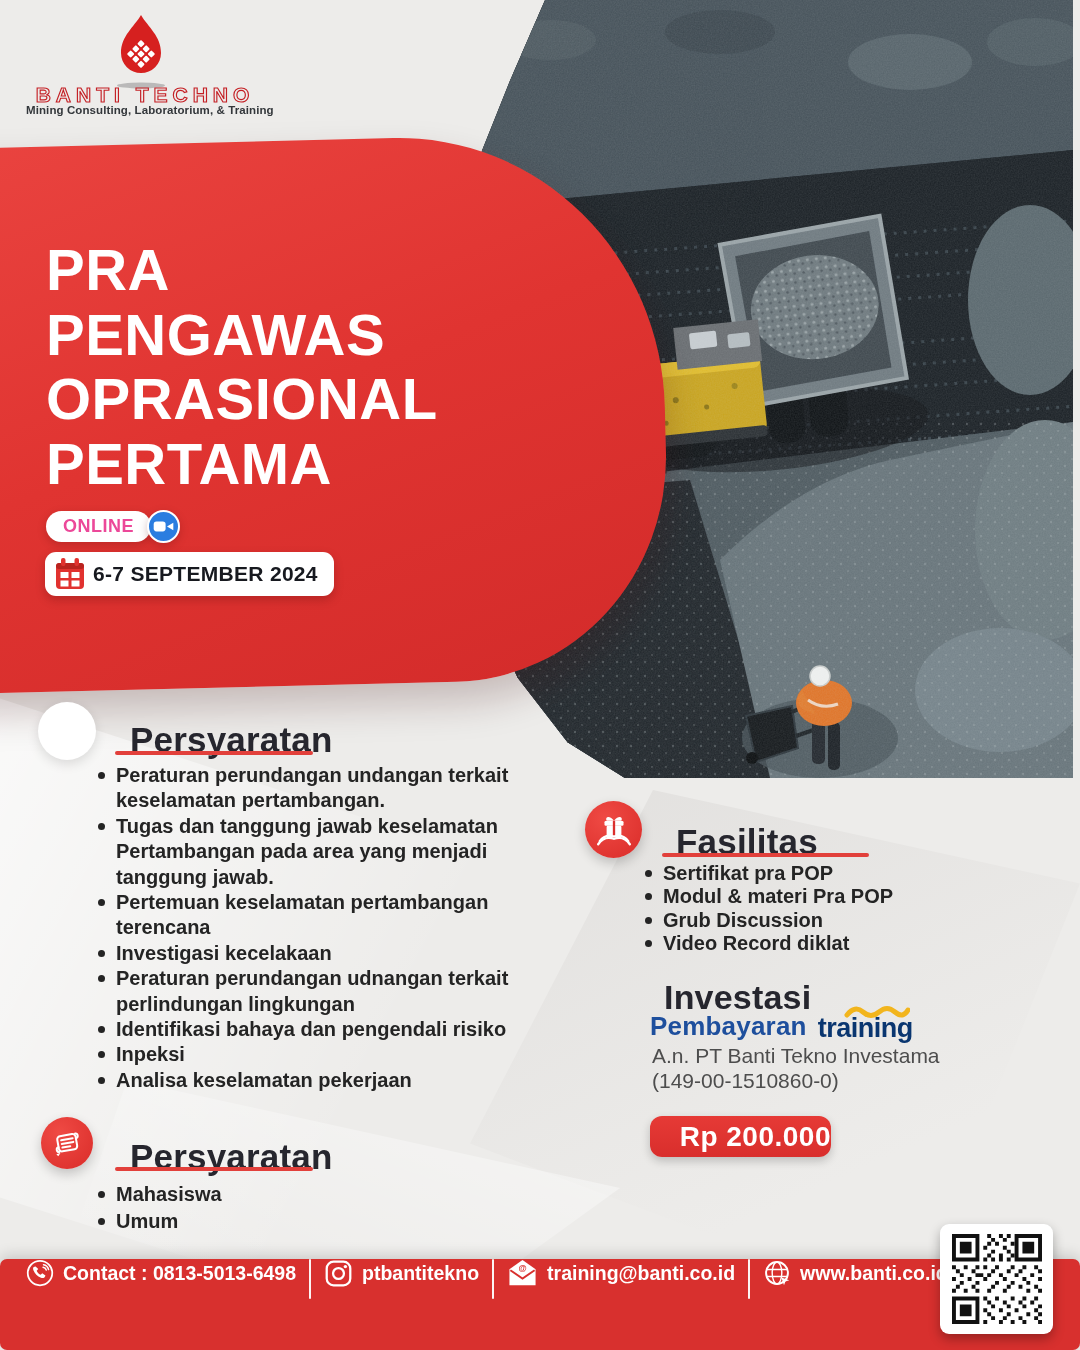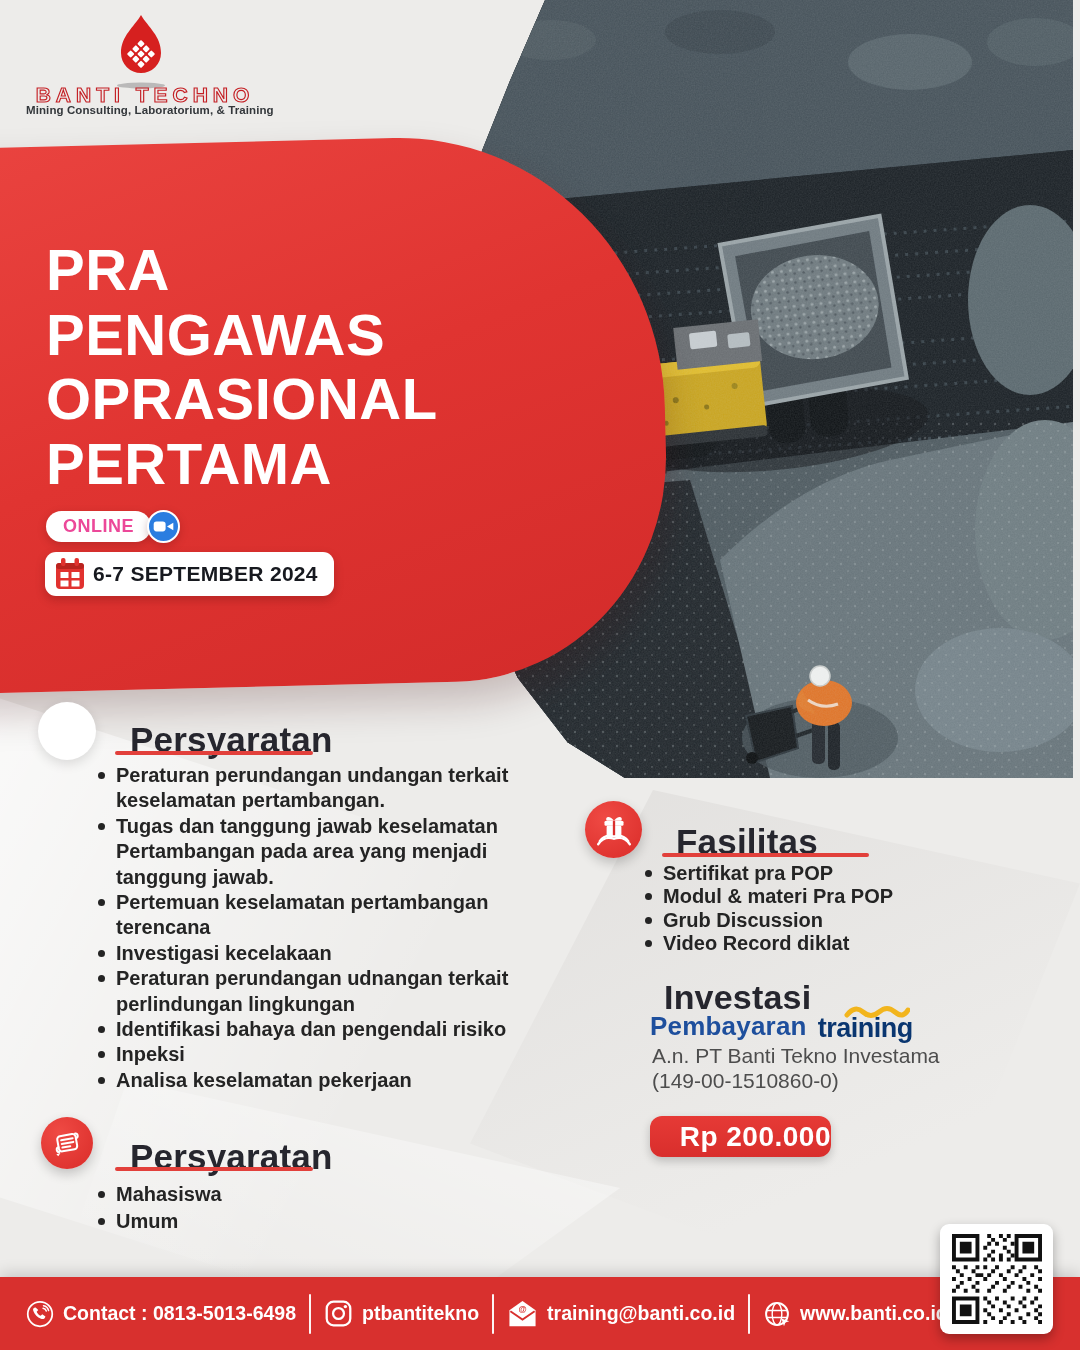--- a/index.html
+++ b/index.html
@@ -124,23 +124,24 @@
   .account-block{position:absolute;left:652px;top:1043px;font-size:21px;line-height:25px;color:#4d4d4d;font-weight:400;}
   .price-pill{
     position:absolute;left:650px;top:1116px;width:181px;height:41px;border-radius:12px;
     background:linear-gradient(180deg,#e63a36,#d92e2c);display:flex;align-items:center;justify-content:flex-end;
     box-shadow:0 4px 10px rgba(0,0,0,.2);
   }
   .price-pill span{color:#fff;font-size:28px;font-weight:800;letter-spacing:.5px;}
 
   
   .footer{
-    position:absolute;left:0;right:0;bottom:0;height:73px;background:#d8302e;
-    display:flex;align-items:center;padding:0 26px;gap:13px;
+    position:absolute;left:0;right:0;bottom:0;height:91px;background:#d8302e;
+    display:flex;align-items:flex-start;padding:0 26px;gap:13px;
     box-shadow:0 -4px 14px rgba(0,0,0,.15);
+    border-radius:7px;
   }
   .footer-item{display:flex;align-items:center;gap:9px;color:#fff;}
   .footer-item span{font-size:19.5px;font-weight:700;white-space:nowrap;}
   .footer-div{width:2px;height:40px;background:rgba(255,255,255,.95);border-radius:1px;}
 
   .qr-box{
     position:absolute;right:27px;bottom:16px;width:113px;height:110px;background:#fff;
     border-radius:9px;display:flex;align-items:center;justify-content:center;
     box-shadow:0 5px 12px rgba(0,0,0,.3);
   }

